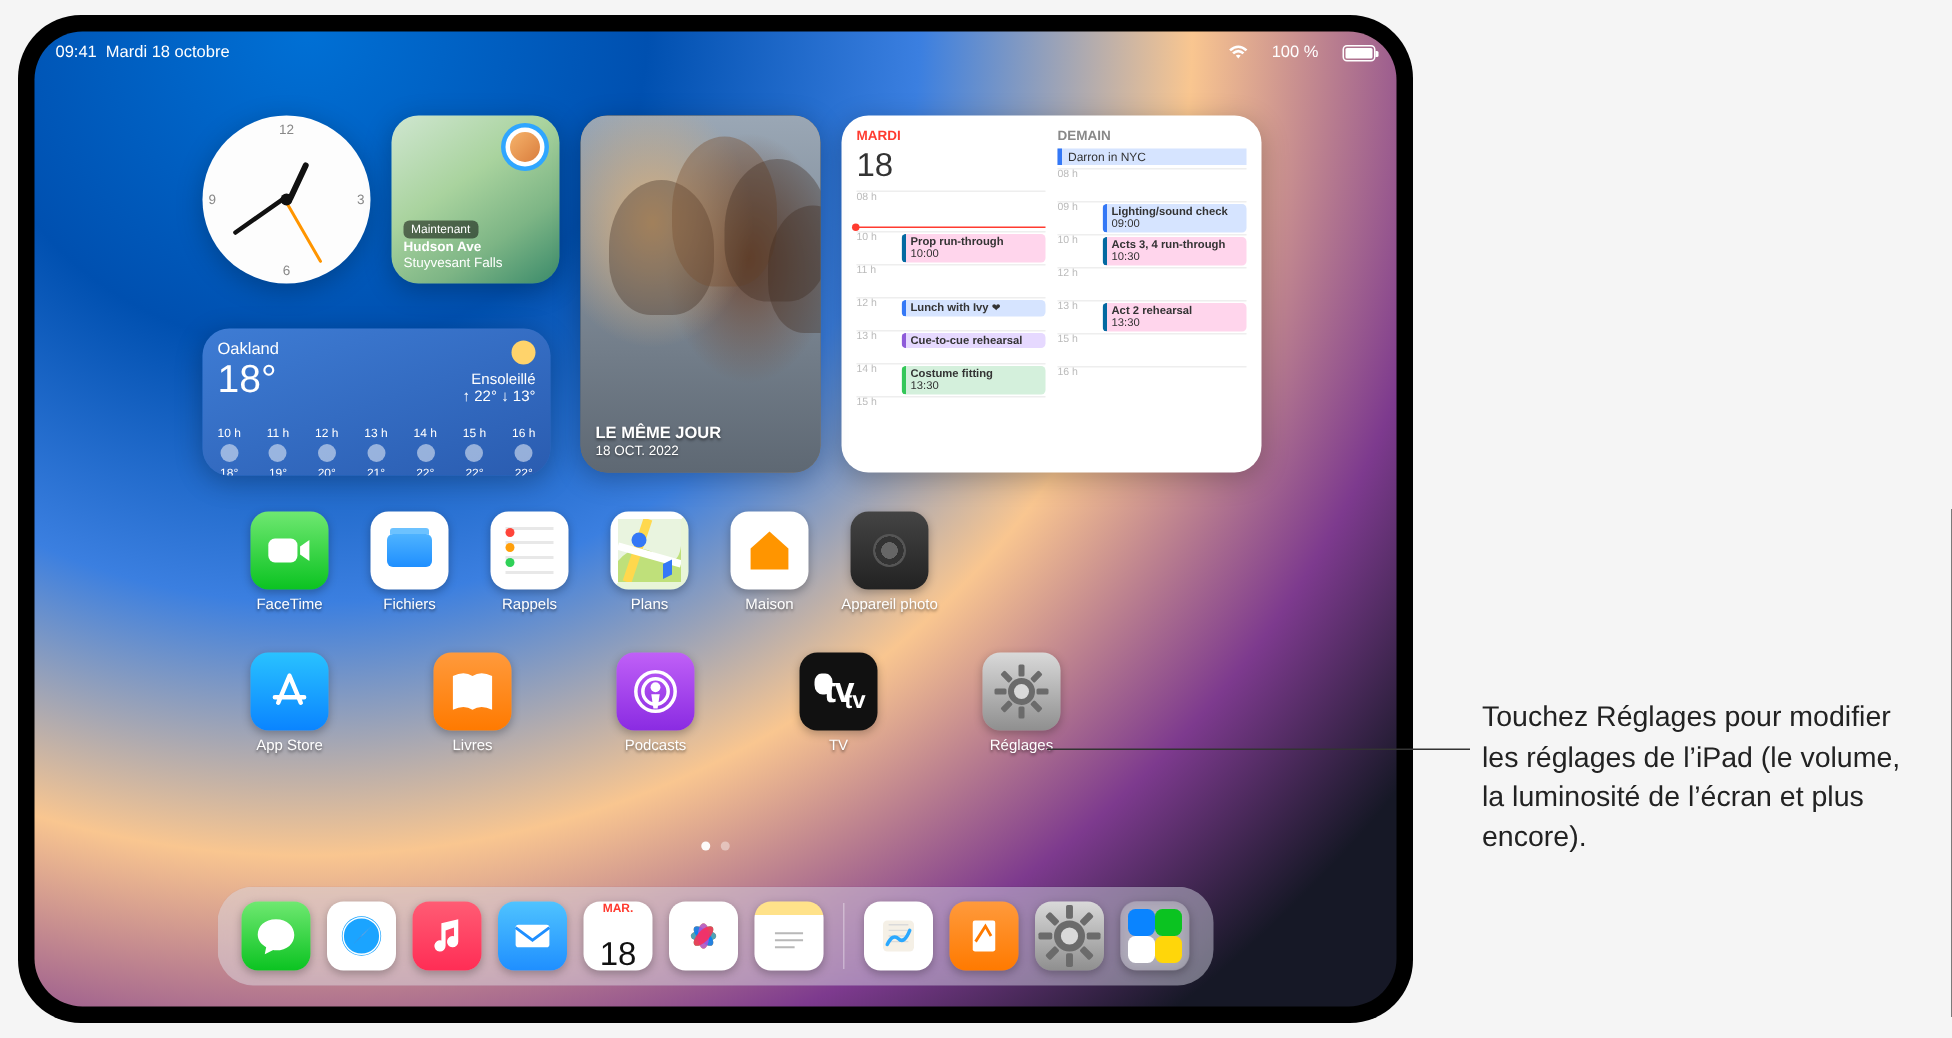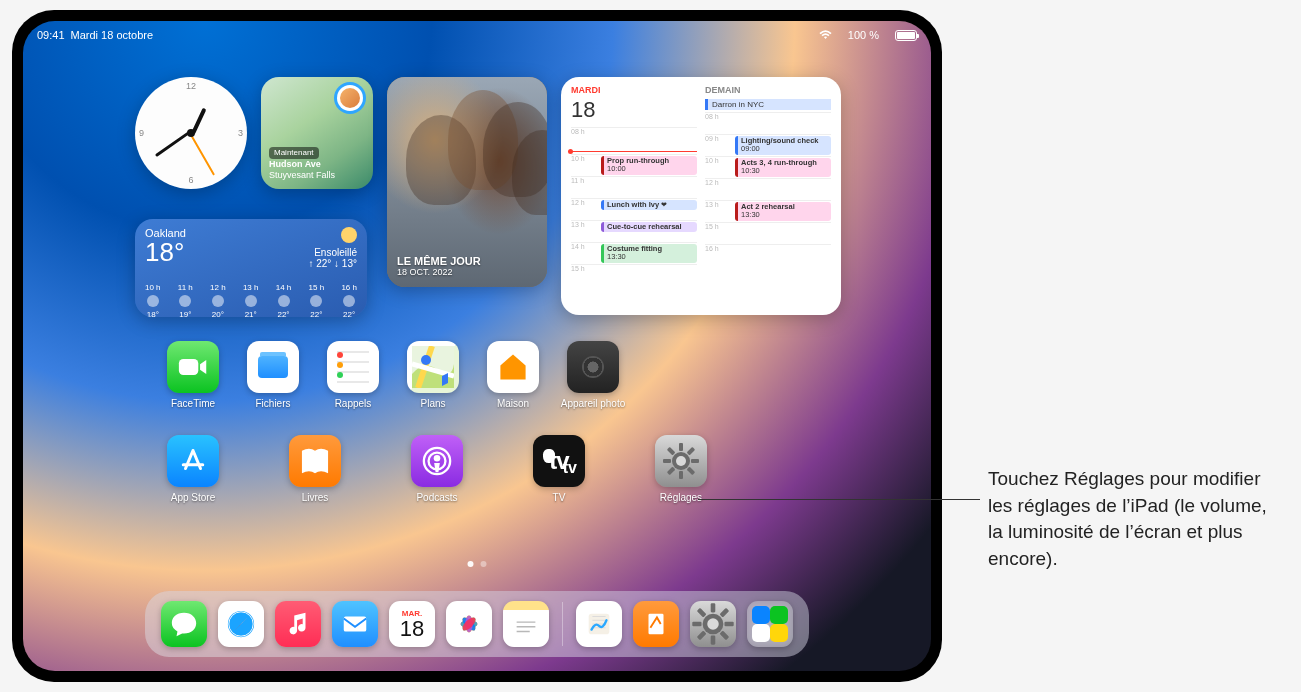--- a/index.html
+++ b/index.html
@@ -49,21 +49,21 @@
   .whour { display:flex; flex-direction:column; align-items:center; gap:3px; font-size:8px;}
   .whour .wicon{ width:12px;height:12px;border-radius:50%;background:rgba(255,255,255,.5);}
   .whour .wt { font-size:8px;}
 
   .maps-widget { width:112px; height:112px; background: linear-gradient(145deg,#cfe6d0 0%, #a9d39e 40%, #7db585 70%, #3a8a6a 100%); position:relative; color:#fff; }
   .maps-pin { position:absolute; right:10px; top:8px; width:26px; height:26px; border-radius:50%; background:#fff; box-shadow:0 0 0 3px #2fa6ff; overflow:hidden;}
   .maps-pin::after{content:'';position:absolute;inset:3px;border-radius:50%;background:linear-gradient(135deg,#f6b36b,#d97d3d);}
   .maps-label { position:absolute; left:8px; bottom:8px; font-size:9px; line-height:1.25;}
   .maps-now { background:rgba(0,0,0,.5); border-radius:4px; padding:1px 5px; font-size:8px; display:inline-block;}
 
-  .photos-widget { width:232px; height:210px; background:#87714f; position:relative; color:#fff; }
+  .photos-widget { width:232px; height:238px; background:#87714f; position:relative; color:#fff; }
   .photos-bg { position:absolute; inset:0; background:
      radial-gradient(60% 50% at 30% 30%, #d8b07e 0%, transparent 70%),
      radial-gradient(50% 50% at 70% 40%, #6f4934 0%, transparent 70%),
      linear-gradient(180deg,#9aa7b5 0%, #5e6873 100%);
   }
   .photos-people { position:absolute; inset:0;}
   .person { position:absolute; border-radius:50% 50% 40% 40%; background:rgba(60,40,30,.35);}
   .p1{left:12%;top:18%;width:70px;height:90px;}
   .p2{left:38%;top:6%;width:70px;height:100px;background:rgba(120,80,50,.4);}
   .p3{left:60%;top:12%;width:70px;height:95px;}
@@ -75,21 +75,21 @@
   .cal-cols { display:flex; gap:8px; height:100%;}
   .cal-col { flex:1; display:flex; flex-direction:column;}
   .cal-head { display:flex; align-items:baseline; gap:4px; margin-bottom:4px;}
   .cal-day { font-size:9px; color:#ff3b30; font-weight:600; text-transform:uppercase;}
   .cal-num { font-size:22px; font-weight:400;}
   .cal-tomorrow { font-size:9px; color:#888; text-transform:uppercase; font-weight:600;}
   .cal-allday { background:#d6e4ff; border-left:3px solid #3478f6; padding:1px 4px; font-size:8px; margin-bottom:2px;}
   .cal-hour { display:flex; align-items:flex-start; gap:14px; min-height:22px; border-top:1px solid #eee;}
   .cal-hour .hl{ font-size:7px; color:#bbb; width:16px; flex-shrink:0;}
   .cal-event { flex:1; border-radius:3px; padding:1px 3px; font-size:7.5px; line-height:1.1; margin:1px 0;}
-  .ev-pink{background:#ffd5ec;border-left:3px solid #b91c1c;}
+  .ev-pink{background:#ffd5ec;border-left:3px solid #0369a1;}
   .ev-blue{background:#d6e4ff;border-left:3px solid #3478f6;}
   .ev-purple{background:#e6d9ff;border-left:3px solid #8e5bd9;}
   .ev-green{background:#d4f0dc;border-left:3px solid #34c759;}
   .ev-heart::after{content:'❤';font-size:7px;margin-left:2px;}
   .now-line{height:1px;background:#ff3b30;position:relative;margin:2px 0;}
   .now-line::before{content:'';position:absolute;left:-3px;top:-2px;width:5px;height:5px;border-radius:50%;background:#ff3b30;}
 
   
   .apps { position:absolute; top:320px; left:130px; right:120px; }
   .app-row { display:flex; justify-content:flex-start; margin-bottom:26px;}
@@ -131,21 +131,21 @@
 
   
   .dock { position:absolute; bottom:14px; left:50%; transform:translateX(-50%); background:rgba(220,225,235,.45); backdrop-filter:blur(20px); border-radius:24px; padding:10px 16px; display:flex; align-items:center; gap:11px;}
   .dock .app-icon{width:46px;height:46px;border-radius:11px;}
   .dock-sep{width:1px;height:44px;background:rgba(255,255,255,.35);margin:0 2px;}
 
   .ic-messages{background:linear-gradient(180deg,#6fe871,#0bc321);}
   .ic-safari{background:#fff;}
   .ic-music{background:linear-gradient(180deg,#ff5c74,#ff2d55);}
   .ic-mail{background:linear-gradient(180deg,#4fc3ff,#1f8fff);}
-  .ic-cal{background:#fff;color:#111;display:flex;flex-direction:column;align-items:center;justify-content:center;}
+  .ic-cal{background:#fff;color:#111;display:flex;flex-direction:column;align-items:center;justify-content:space-between;}
   .ic-cal .dow{font-size:8px;color:#ff3b30;font-weight:600;}
   .ic-cal .dn{font-size:22px;font-weight:300;line-height:1;}
   .ic-photos{background:#fff;}
   .ic-notes{background:linear-gradient(180deg,#ffe28a 0 20%,#fff 20% 100%);}
   .ic-freeform{background:#fff;}
   .ic-pages{background:linear-gradient(180deg,#ff9a3c,#ff7a00);}
   .ic-settings-dock{background:linear-gradient(180deg,#d9d9d9,#8f8f8f);}
   .ic-applib{background:rgba(200,200,200,.3);backdrop-filter:blur(6px);}
   .ic-applib .mini{position:absolute;width:18px;height:18px;border-radius:5px;}
   .ic-applib .m1{left:5px;top:5px;background:#0a84ff;}

